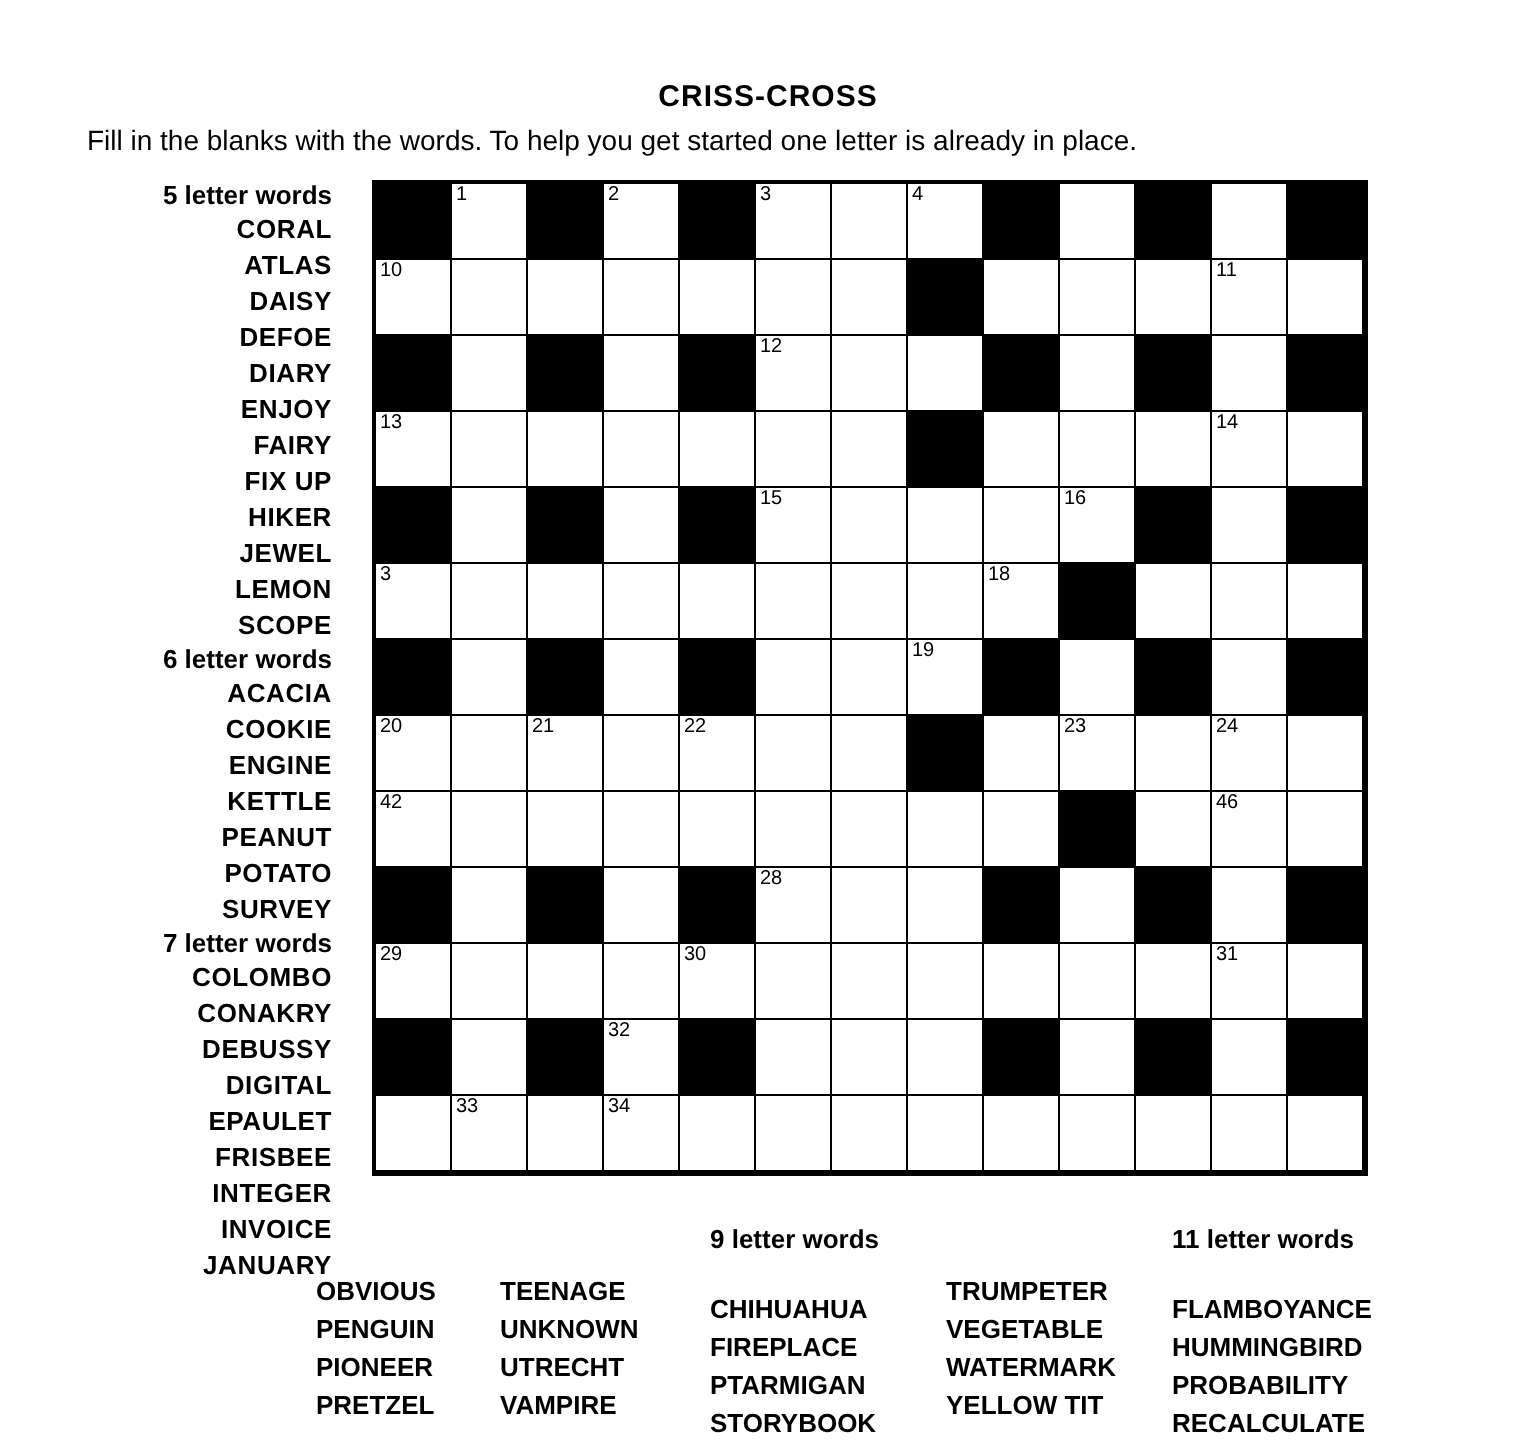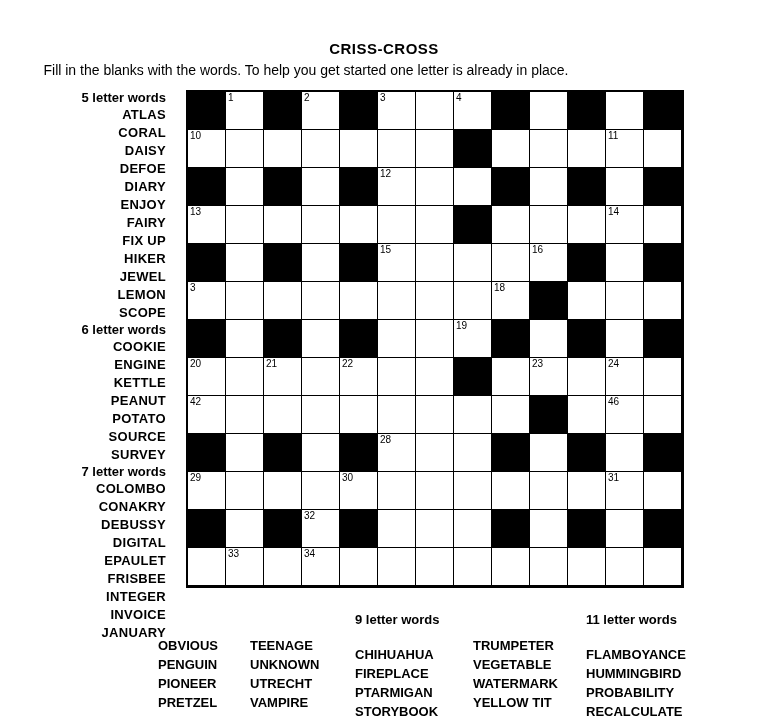--- a/index.html
+++ b/index.html
@@ -82,39 +82,39 @@
   #bcol4{left:586px;width:170px;}
 </style>
 </head>
 <body>
 
 <div id="title">CRISS-CROSS</div>
 <div id="subtitle">Fill in the blanks with the words. To help you get started one letter is already in place.</div>
 
 <div id="left-list">
     <div class="grp-head">5 letter words</div>
+    <div class="word">CORAL</div>
     <div class="word">ATLAS</div>
-    <div class="word">CORAL</div>
     <div class="word">DAISY</div>
     <div class="word">DEFOE</div>
     <div class="word">DIARY</div>
     <div class="word">ENJOY</div>
     <div class="word">FAIRY</div>
     <div class="word">FIX UP</div>
     <div class="word">HIKER</div>
     <div class="word">JEWEL</div>
     <div class="word">LEMON</div>
     <div class="word">SCOPE</div>
     <div class="grp-head">6 letter words</div>
+    <div class="word">ACACIA</div>
     <div class="word">COOKIE</div>
     <div class="word">ENGINE</div>
     <div class="word">KETTLE</div>
     <div class="word">PEANUT</div>
     <div class="word">POTATO</div>
-    <div class="word">SOURCE</div>
     <div class="word">SURVEY</div>
     <div class="grp-head">7 letter words</div>
     <div class="word">COLOMBO</div>
     <div class="word">CONAKRY</div>
     <div class="word">DEBUSSY</div>
     <div class="word">DIGITAL</div>
     <div class="word">EPAULET</div>
     <div class="word">FRISBEE</div>
     <div class="word">INTEGER</div>
     <div class="word">INVOICE</div>

